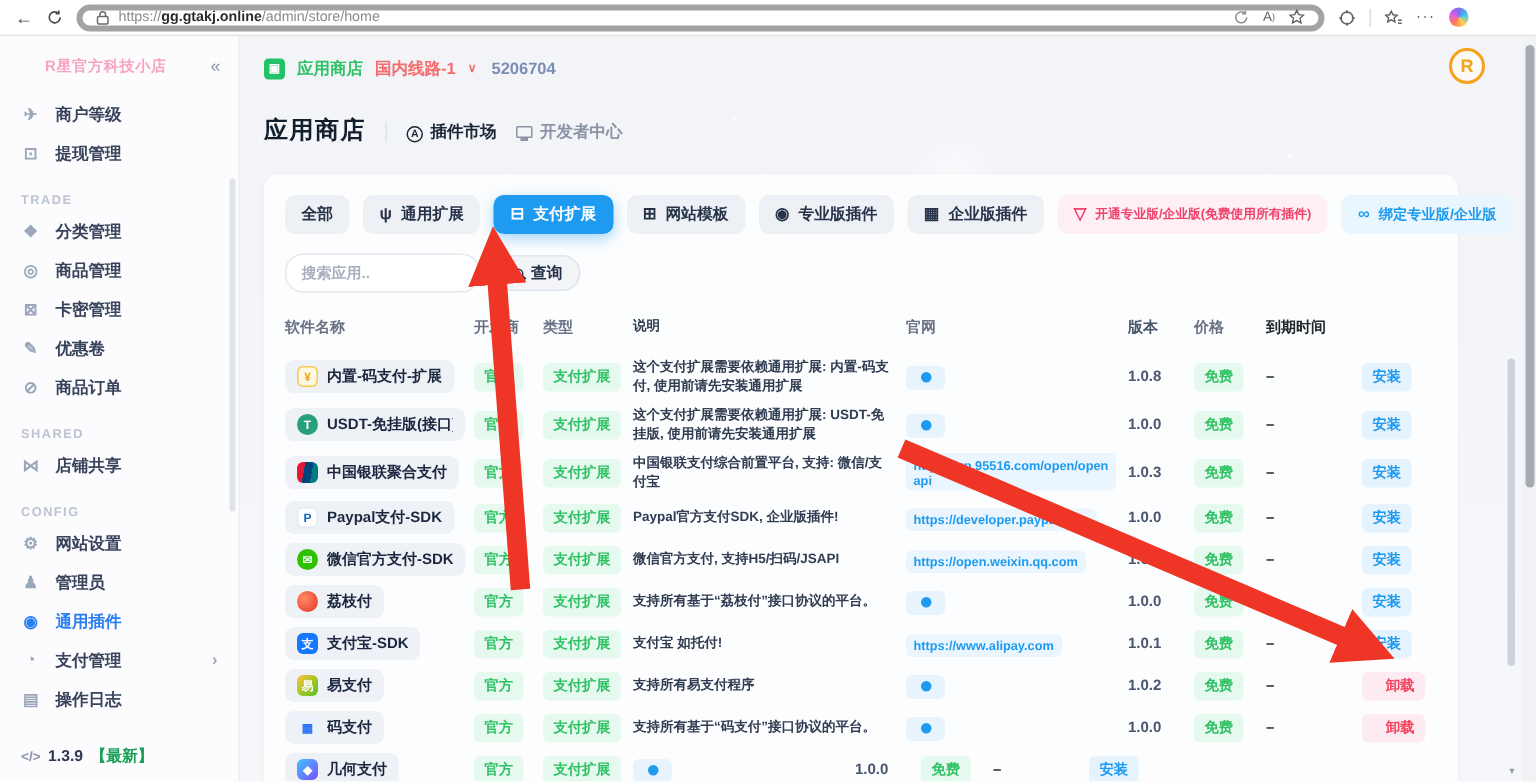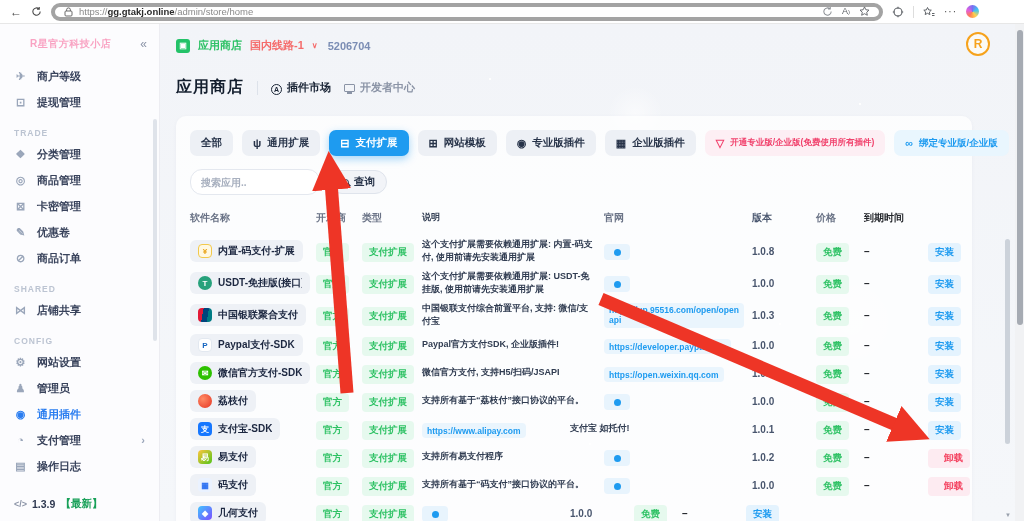--- a/index.html
+++ b/index.html
@@ -77,21 +77,21 @@
   .search-input { width:130px; height:24px; border:1px solid #e4e8ef; border-radius:12px; background:#fff; font-size:10px; font-weight:bold; padding:12px 10px; color:#333; font-family:inherit; outline:none; }
   .search-input::placeholder { color:#a8b0bf; }
   .query-btn { height:24px; padding:0 11px; border-radius:12px; border:1px solid #dfe4ec; background:#f2f4f8; font-size:10.5px; font-weight:bold; color:#273349; display:flex; align-items:center; gap:5px; cursor:pointer; font-family:inherit; }
   .mag { position:relative; width:7px; height:7px; border:1.5px solid #273349; border-radius:50%; }
   .mag::after { content:""; position:absolute; width:4px; height:1.5px; background:#273349; transform:rotate(45deg); right:-3px; bottom:-1px; }
 
   .table { margin-top:14px; }
   .thead { display:flex; color:#6a7386; font-weight:bold; font-size:10px; padding:2px 0 10px; }
   .c { padding-right:8px; flex:none; }
   .c.name { width:126px; } .c.dev { width:46px; } .c.type { width:60px; } .c.desc { width:182px; }
-  .c.site { width:148px; } .c.ver { width:64px; } .c.price { width:48px; } .c.exp { width:64px; } .c.act { width:42px; }
+  .c.site { width:148px; } .c.ver { width:44px; } .c.price { width:48px; } .c.exp { width:64px; } .c.act { width:42px; }
   .trow { display:flex; align-items:center; padding:2.5px 0; min-height:28px; }
   .name-pill { display:inline-flex; align-items:center; gap:6px; background:#eef1f6; border-radius:6px; padding:4px 8px; font-weight:bold; font-size:10px; color:#1c2740; cursor:pointer; max-width:120px; }
   .name-pill .nm { white-space:nowrap; overflow:hidden; }
   .app-icon { width:14px; height:14px; flex:none; display:flex; align-items:center; justify-content:center; font-size:8px; font-weight:bold; border-radius:4px; overflow:hidden; }
   .app-icon.circ { border-radius:50%; }
   .badge { display:inline-block; padding:3px 7px; border-radius:4px; font-weight:bold; font-size:9.5px; white-space:nowrap; }
   .badge.green { background:#e6f9ee; color:#2fc265; }
   .badge.blue  { background:#e4f3fe; color:#1e9bf0; cursor:pointer; }
   .badge.red   { background:#fdebf1; color:#f4415f; cursor:pointer;padding-left:16px; }
   .c.desc { font-weight:bold; color:#313d52; font-size:9px; line-height:1.5; }
@@ -397,22 +397,22 @@
               <div class="c exp">–</div>
               <div class="c act"><span class="badge blue">安装</span></div>
             </div>
             <div class="trow">
               <div class="c name"><span class="name-pill">
                   <span class="app-icon" style="background: rgb(22, 119, 255); color: rgb(255, 255, 255);">支</span>
                   <span class="nm">支付宝-SDK</span>
                 </span></div>
               <div class="c dev"><span class="badge green">官方</span></div>
               <div class="c type"><span class="badge green">支付扩展</span></div>
+              <div class="c desc">支付宝 如托付!</div>
               <div class="c site"><span class="site-link">https://www.alipay.com</span></div>
-              <div class="c desc">支付宝 如托付!</div>
               <div class="c ver">1.0.1</div>
               <div class="c price"><span class="badge green">免费</span></div>
               <div class="c exp">–</div>
               <div class="c act"><span class="badge blue">安装</span></div>
             </div>
             <div class="trow">
               <div class="c name"><span class="name-pill">
                   <span class="app-icon" style="background: linear-gradient(135deg, rgb(255, 197, 61), rgb(82, 196, 26)); color: rgb(255, 255, 255);">易</span>
                   <span class="nm">易支付</span>
                 </span></div>

